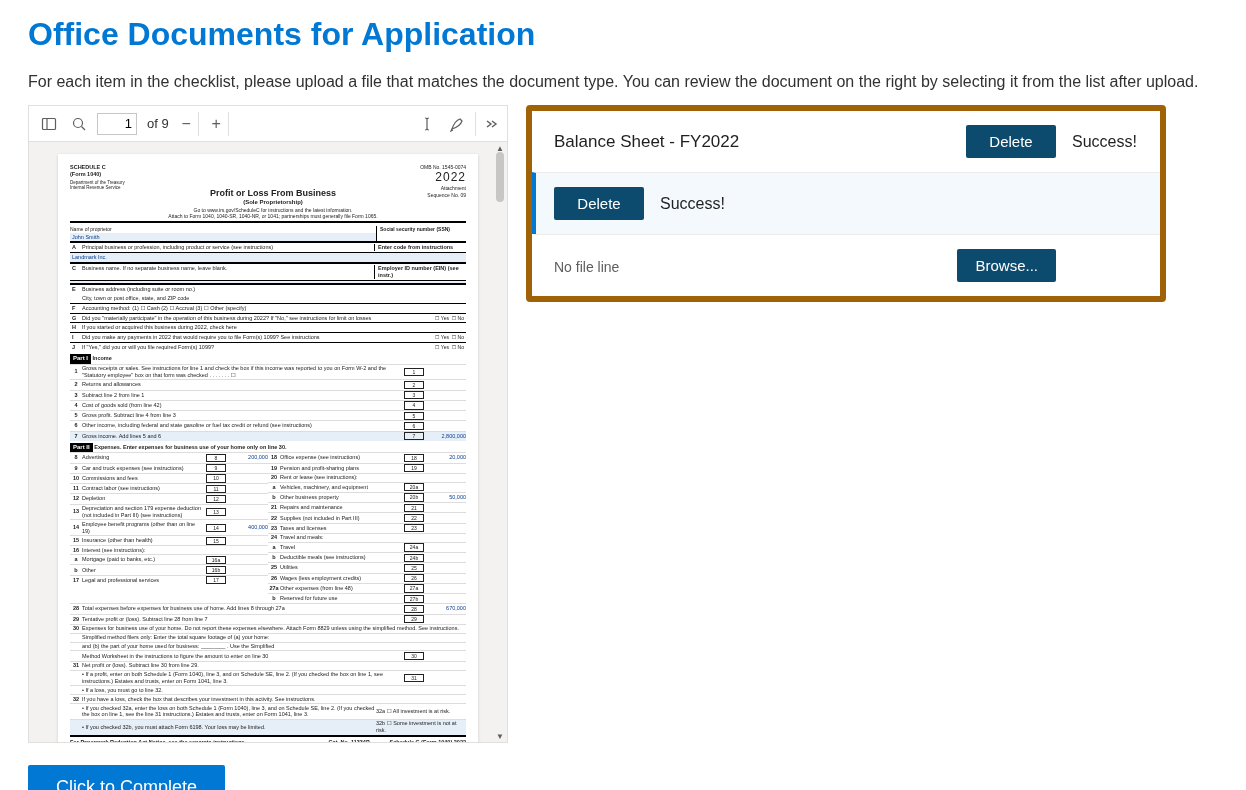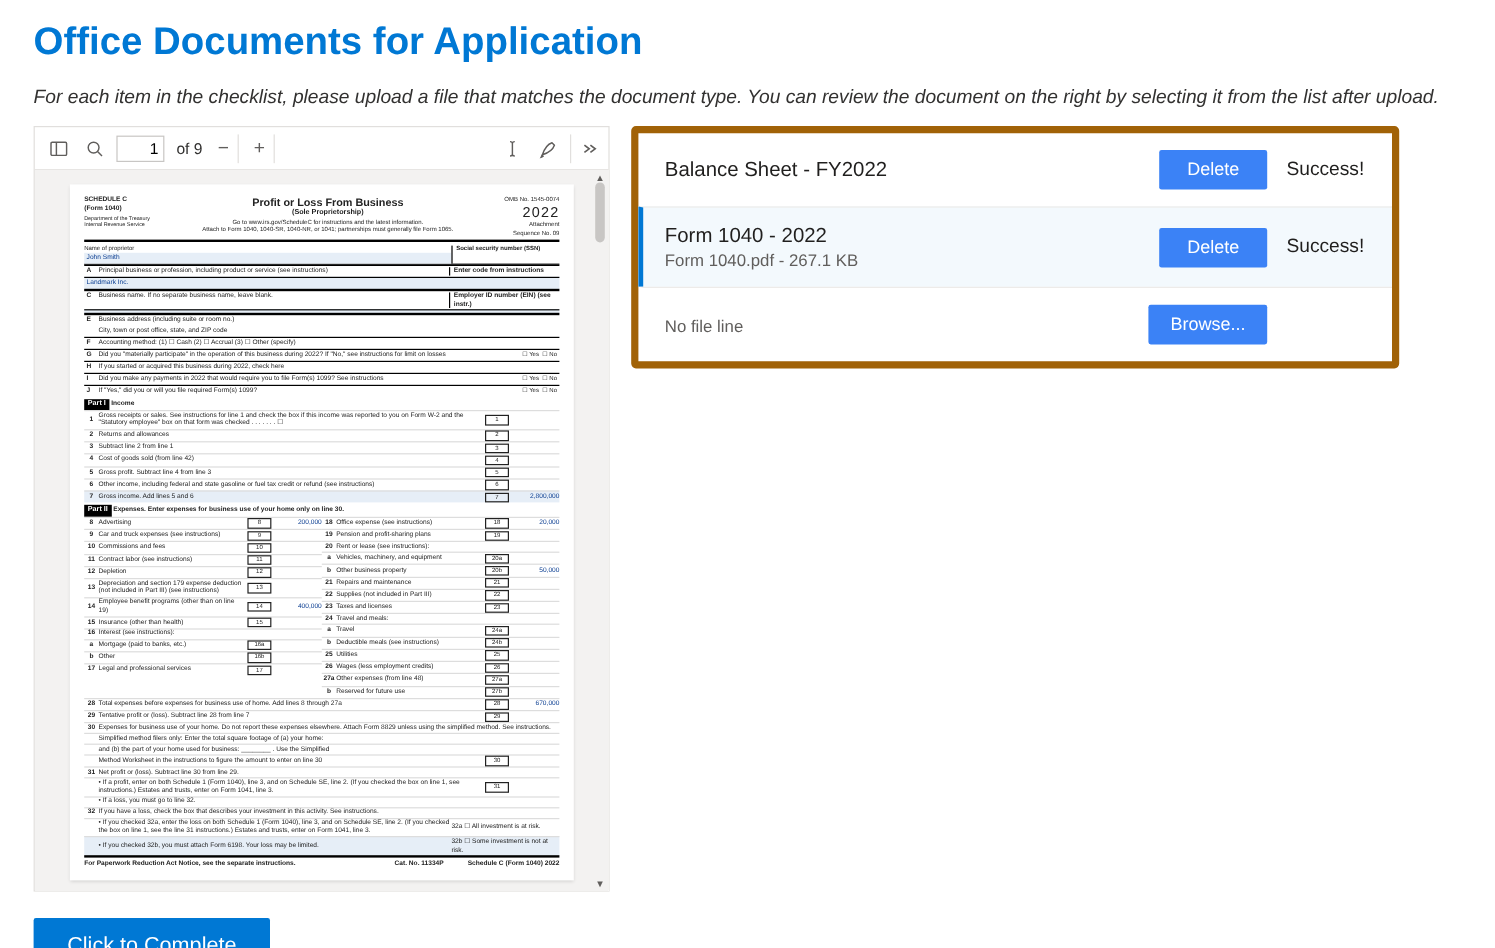--- a/index.html
+++ b/index.html
@@ -1,54 +1,54 @@
 <!DOCTYPE html>
 <html><head>
   <meta charset="utf-8">
   <style>
     * { box-sizing: border-box; margin: 0; padding: 0; }
     body { font-family: "Segoe UI", Arial, sans-serif; background: #fff; padding: 16px 28px; color: #323130; }
     h1 { color: #0078d4; font-size: 32px; font-weight: 600; margin-bottom: 20px; }
-    .instructions { font-size: 16px; color: #323130; margin-bottom: 14px; font-style: italic; }
+    .instructions { font-size: 16px; color: #323130; margin-bottom: 14px; }
     .main-row { display: flex; gap: 18px; align-items: flex-start; }
     .pdf-viewer { width: 480px; border: 1px solid #e1dfdd; background: #fff; position: relative; }
     .pdf-toolbar { display: flex; align-items: center; height: 36px; border-bottom: 1px solid #e1dfdd; padding: 0 8px; gap: 6px; }
     .pdf-toolbar .icon-btn { width: 24px; height: 24px; display: flex; align-items: center; justify-content: center; color: #605e5c; cursor: pointer; }
     .pdf-toolbar .icon-btn svg { width: 16px; height: 16px; }
     .page-input { width: 40px; height: 22px; text-align: right; border: 1px solid #c8c6c4; padding: 0 4px; font-size: 13px; }
     .page-of { font-size: 13px; color: #323130; margin-right: auto; padding-left: 4px; }
     .zoom-btn { width: 24px; height: 24px; display:flex; align-items:center; justify-content:center; border-right: 1px solid #e1dfdd; cursor: pointer; color:#605e5c; }
     .zoom-btn:last-child { border-right:none; }
     .pdf-body { height: 600px; overflow: auto; background: #f3f2f1; padding: 12px; position: relative; }
     .pdf-page { background: #fff; box-shadow: 0 1px 3px rgba(0,0,0,0.15); margin: 0 auto 20px; width: 420px; min-height: 560px; padding: 10px 12px; font-size: 5.5px; color: #222; line-height: 1.25; position: relative; }
     .form-header { display:flex; justify-content:space-between; border-bottom:2px solid #000; padding-bottom:2px; margin-bottom:3px;}
     .form-header .left { width: 70px; font-weight:bold; }
     .form-header .center { text-align:center; flex:1; }
-    .form-header .center .big { font-weight:bold; font-size:9px; }
+    .form-header .center .big { font-weight:bold; font-size:9px;margin-top:24px; }
     .form-header .right { width:60px; text-align:right; font-size:5px; }
     .form-header .year { font-size:12px; font-weight:normal; letter-spacing:1px; }
     .blue-row { background: #e6eef7; border-top:1px solid #000; border-bottom:1px solid #000; padding:1px 2px; font-size:5.5px; }
     .thin-row { border-top:1px solid #000; padding:1px 2px; display:flex; font-size:5.5px; }
     .thin-row .label { width: 10px; font-weight:bold; }
     .section-bar { background:#000; color:#fff; font-weight:bold; font-size:6px; padding:1px 3px; display:inline-block; }
     .line-item { display:flex; border-top:1px solid #ddd; font-size:5.5px; padding:0.5px 0; align-items:center;}
     .line-item .num { width:12px; font-weight:bold; text-align:center;}
     .line-item .desc { flex:1; }
     .line-item .box { width:20px; border:1px solid #222; text-align:center; margin:0 2px; font-size:5px;}
     .line-item .amt { width:40px; text-align:right; color:#0a3d91; font-size:5.5px;}
 
     
     .checklist { flex: 1; border: 6px solid #a16207; border-radius: 4px; padding: 0; max-width: 640px; }
     .check-item { display: flex; align-items: center; padding: 14px 18px; gap: 16px; border-left: 4px solid transparent; }
     .check-item.selected { border-left-color: #0078d4; background: #f3f9fd; }
     .check-item + .check-item { border-top: 1px solid #edebe9; }
     .check-info { flex: 1; min-width: 0; }
     .check-title { font-size: 17px; color: #201f1e; }
     .check-sub { font-size: 14px; color: #605e5c; margin-top: 2px; white-space: nowrap; overflow: hidden; text-overflow: ellipsis; }
-    .check-btn { background: #3b82f6; color: #fff; border: none; padding: 8px 18px; font-size: 15px; border-radius: 2px; cursor: pointer; min-width: 90px; text-align:center; }
+    .check-btn { background: #0c4a6e; color: #fff; border: none; padding: 8px 18px; font-size: 15px; border-radius: 2px; cursor: pointer; min-width: 90px; text-align:center; }
     .check-status { font-size: 16px; color: #201f1e; min-width: 70px; text-align:left; }
 
     .complete-btn { background: #0078d4; color: #fff; border: none; padding: 12px 28px; font-size: 18px; border-radius: 2px; cursor: pointer; margin-top: 22px; }
     
     .scrollbar-fake { position:absolute; right:0; top:36px; bottom:0; width:14px; background:#f3f2f1; }
     .scrollbar-fake .sb-thumb { position:absolute; top:10px; width:8px; left:3px; height:50px; background:#c8c6c4; border-radius:4px;}
     .scrollbar-fake .sb-arrow-up, .scrollbar-fake .sb-arrow-down { position:absolute; left:3px; width:8px; height:8px; color:#605e5c; font-size:8px; text-align:center;}
     .scrollbar-fake .sb-arrow-up { top:2px; }
     .scrollbar-fake .sb-arrow-down { bottom:2px; }
   </style>
@@ -452,24 +452,20 @@
 
   <div class="checklist" id="checklist-container">
   <div class="check-item">
     <div class="check-info">
       <div class="check-title">Balance Sheet - FY2022</div>
     </div>
     <button class="check-btn">Delete</button>
     <div class="check-status">Success!</div>
   </div>
       <div class="check-item selected">
-    <div class="check-info">
-      <div class="check-title">Form 1040 - 2022</div>
-      <div class="check-sub">Form 1040.pdf - 267.1 KB</div>
-    </div>
     <button class="check-btn">Delete</button>
     <div class="check-status">Success!</div>
   </div>
       <div class="check-item">
     <div class="check-info">
       <div class="check-sub">No file line</div>
     </div>
     <button class="check-btn">Browse...</button>
     <div class="check-status"></div>
   </div>

